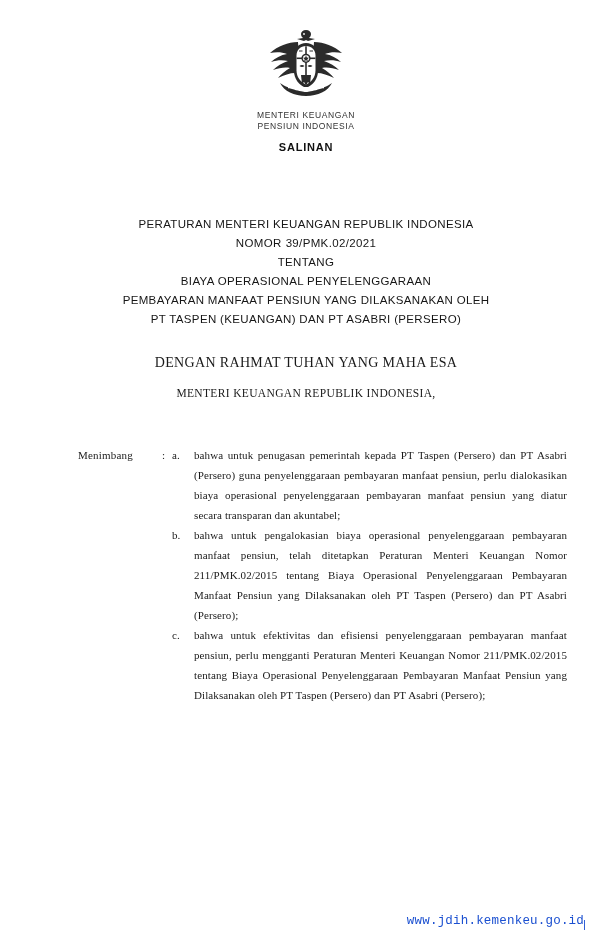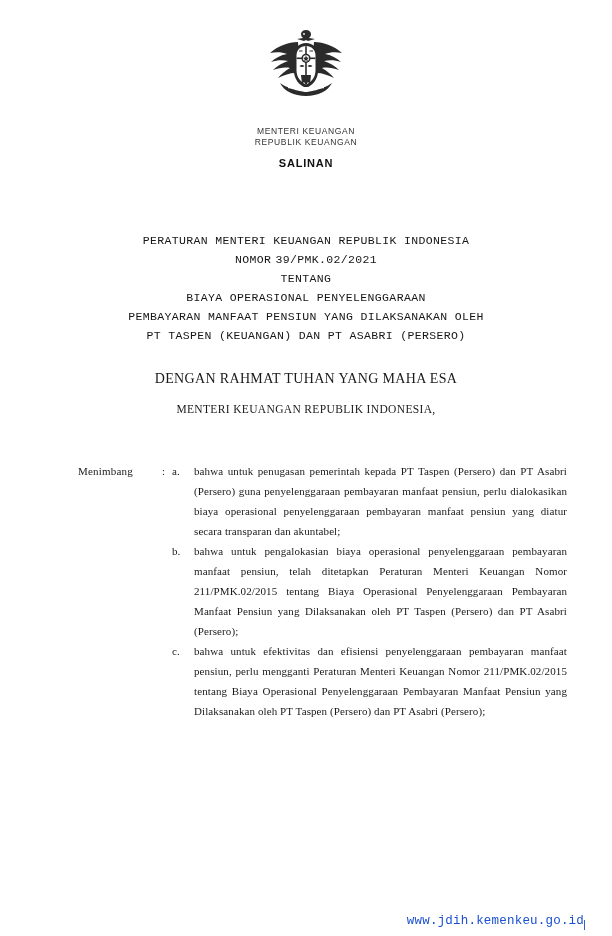--- a/index.html
+++ b/index.html
@@ -31,42 +31,42 @@
   .emblem {
     display: inline-block;
     width: 96px;
     height: 76px;
     position: relative;
   }
   .emblem svg { display: block; }
 
   .ministry-lines {
     text-align: center;
-    margin-top: 20px;
+    margin-top: 4px;
     font-family: "Liberation Sans", sans-serif;
     font-size: 8.5px;
     letter-spacing: 0.6px;
     color: #333;
     line-height: 11px;
   }
   .salinan {
     text-align: center;
     margin-top: 9px;
     font-family: "Liberation Sans", sans-serif;
     font-weight: bold;
     font-size: 11px;
     letter-spacing: 0.8px;
     color: #111;
   }
 
   
   .title-block {
     margin-top: 62px;
     text-align: center;
-    font-family: Liberation Mono, monospace;
+    font-family: Liberation Sans, sans-serif;
     font-size: 11.5px;
     letter-spacing: 0.35px;
     line-height: 19px;
     color: #161616;
   }
   .title-block .line { display: block; }
   .nomor-line {
     display: block;
   }
   .nomor-line .nomor-label { }
@@ -180,21 +180,21 @@
 
           <path d="M22 57 c10 7 24 9 26 9 c2 0 16 -2 26 -9 c-4 8 -14 13 -26 13 c-12 0 -22 -5 -26 -13z"></path>
           <path d="M30 61 l36 0 l0 1.2 l-36 0z" fill="#fff"></path>
         </g>
       </svg>
     </span>
   </div>
 
   <div class="ministry-lines">
     <div>MENTERI KEUANGAN</div>
-    <div>REPUBLIK KEUANGAN</div>
+    <div>PENSIUN INDONESIA</div>
   </div>
 
   <div class="salinan">SALINAN</div>
 
   <div class="title-block">
     <span class="line">PERATURAN MENTERI KEUANGAN REPUBLIK INDONESIA</span>
     <span class="nomor-line">
       <span class="nomor-label">NOMOR</span><span class="nomor-value">39/PMK.02/2021</span>
     </span>
     <span class="line">TENTANG</span>

